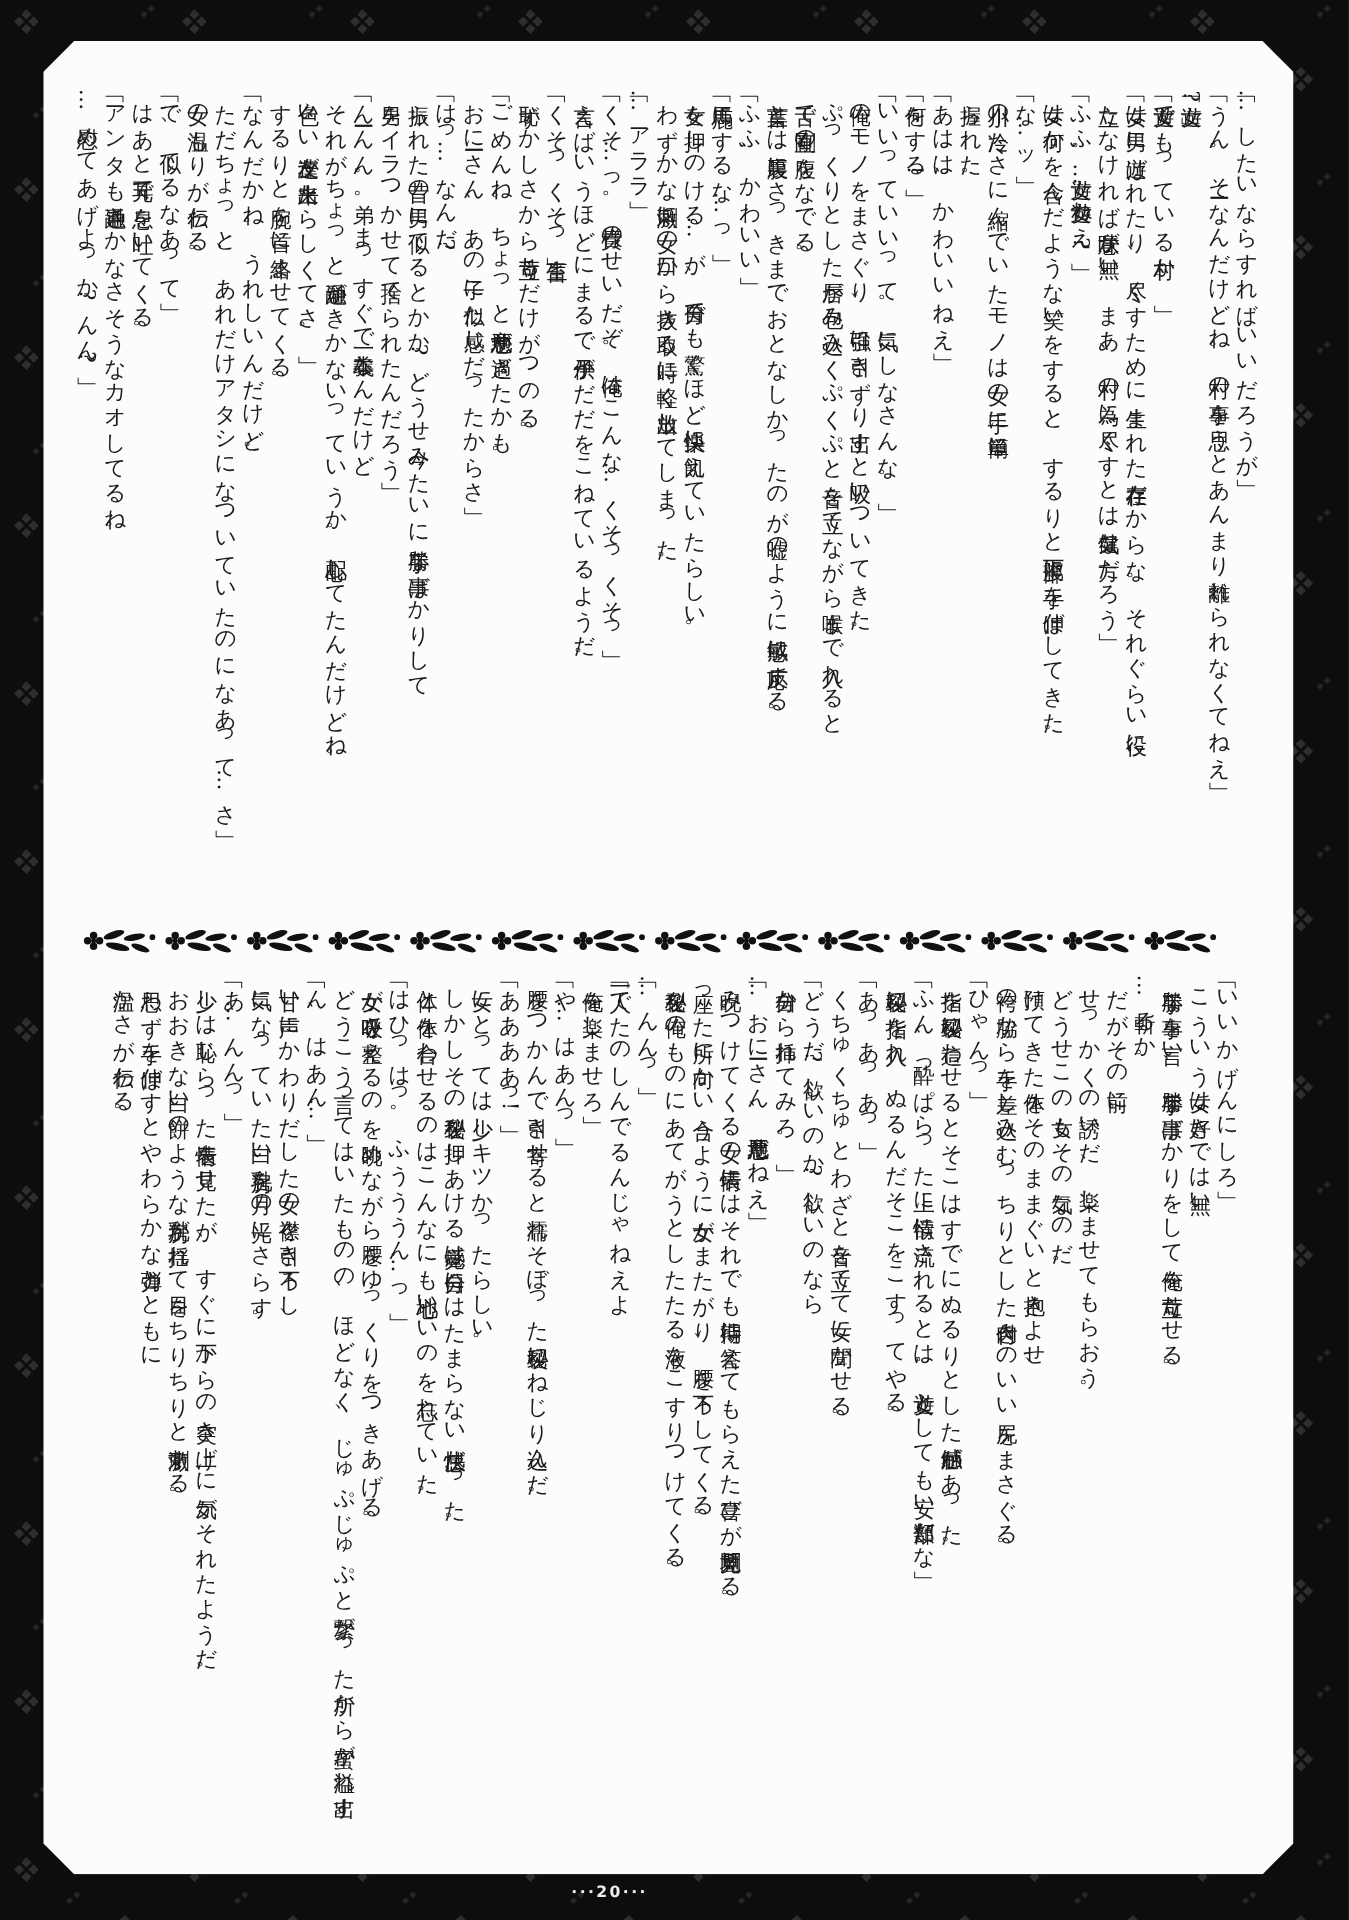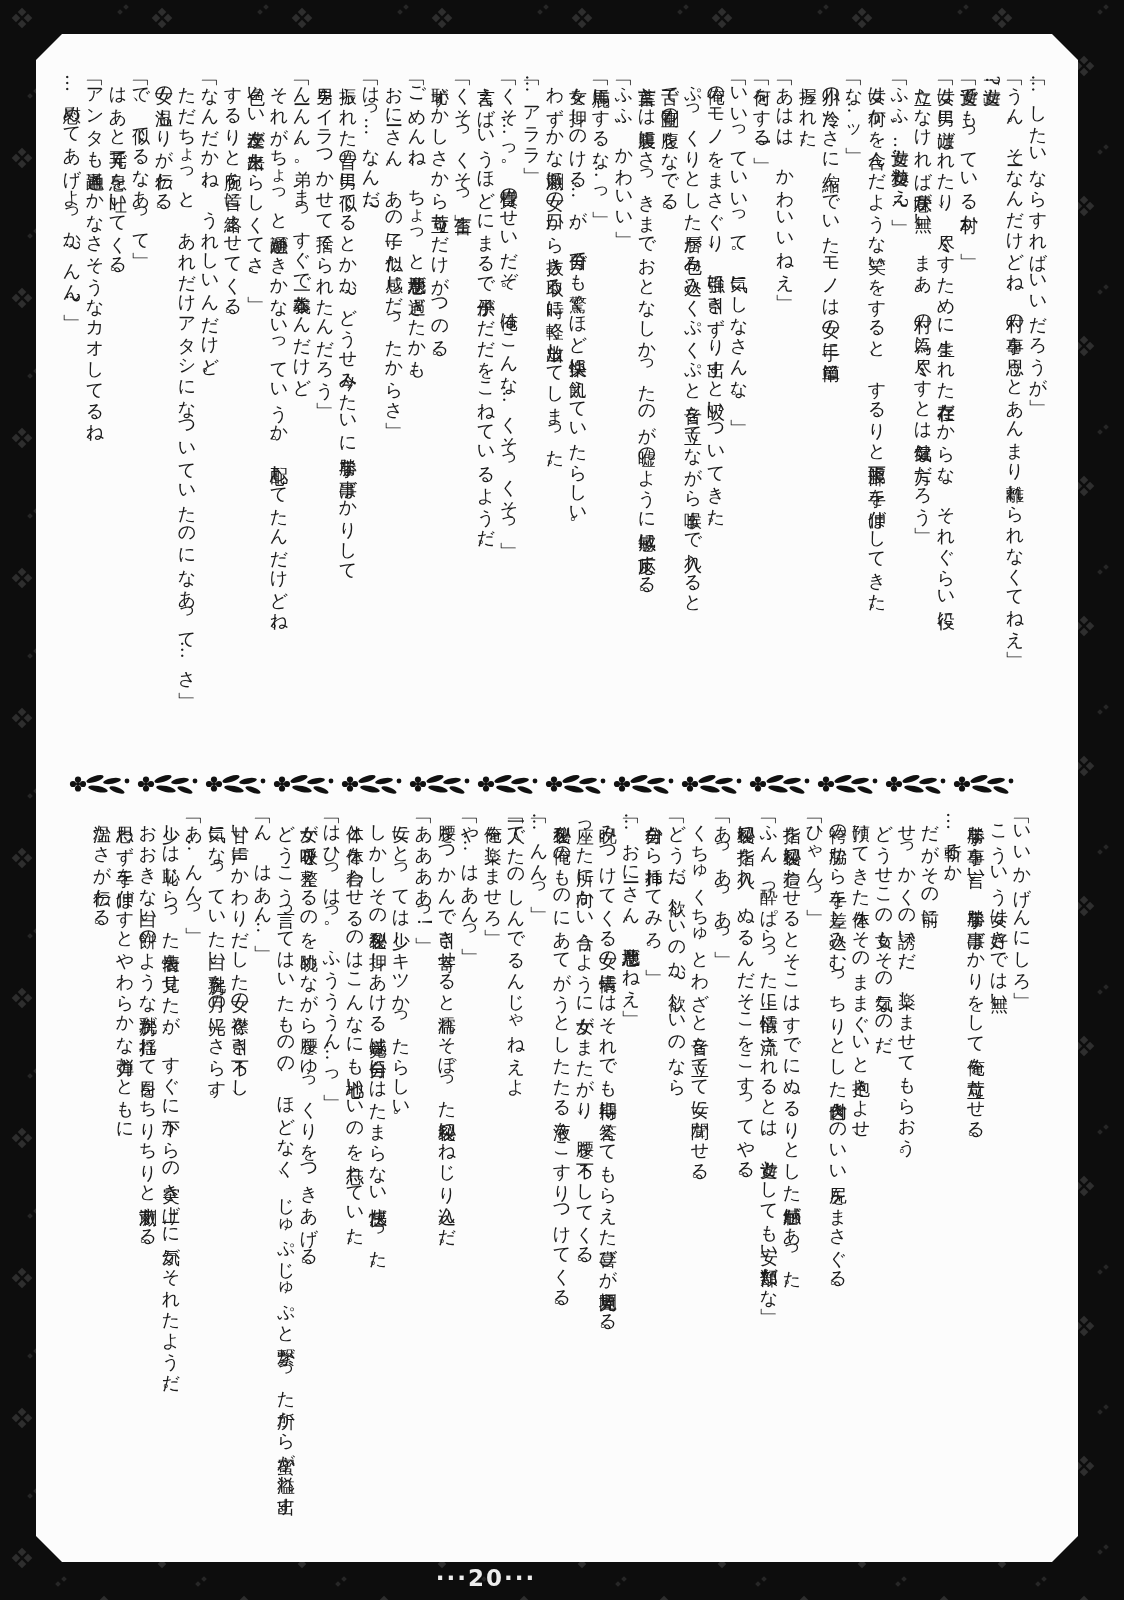--- a/index.html
+++ b/index.html
@@ -23,21 +23,21 @@
     color:#1b1b1b;
   }
   .vtext p{margin:0;padding:0;}
   #top-block{top:40px;right:28px;height:662px;}
   #bottom-block{top:778px;right:44px;height:744px;}
   #divider{position:absolute;top:736px;left:28px;width:958px;height:28px;}
   #page-number{
     position:absolute;left:0;top:1563px;width:972px;height:30px;
     text-align:center;color:#ededed;
     font-family:"DejaVu Sans","Liberation Sans",sans-serif;
-    font-size:23px;font-weight:bold;letter-spacing:2px;line-height:30px;
+    font-size:13px;font-weight:bold;letter-spacing:2px;line-height:30px;padding-left:22px;
   }
 </style>
 </head>
 <body>
 
 <svg id="frame-pattern" xmlns="http://www.w3.org/2000/svg" width="1124" height="1600">
   <defs>
     <g id="motif" fill="#2e2e2e">
       <rect x="-3" y="-9" width="6" height="6" transform="rotate(45 0 -6)"></rect>
       <rect x="3" y="-3" width="6" height="6" transform="rotate(45 6 0)"></rect>

